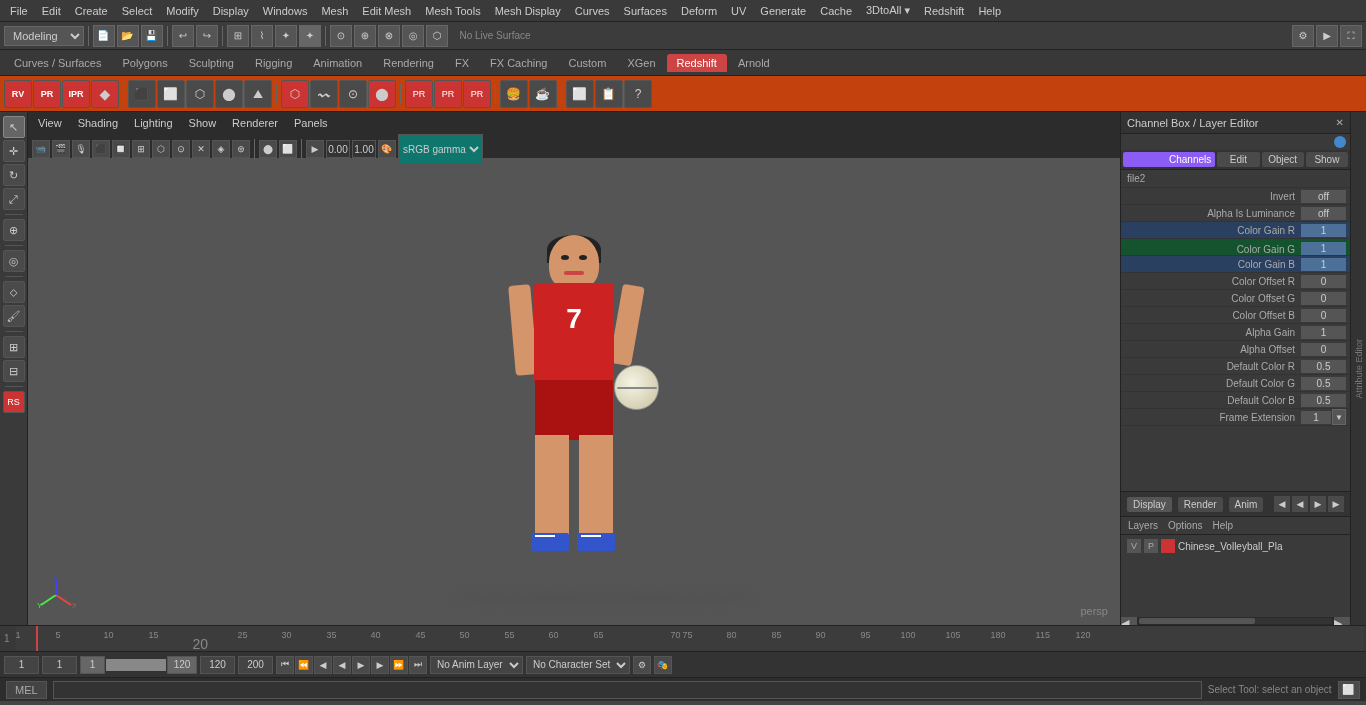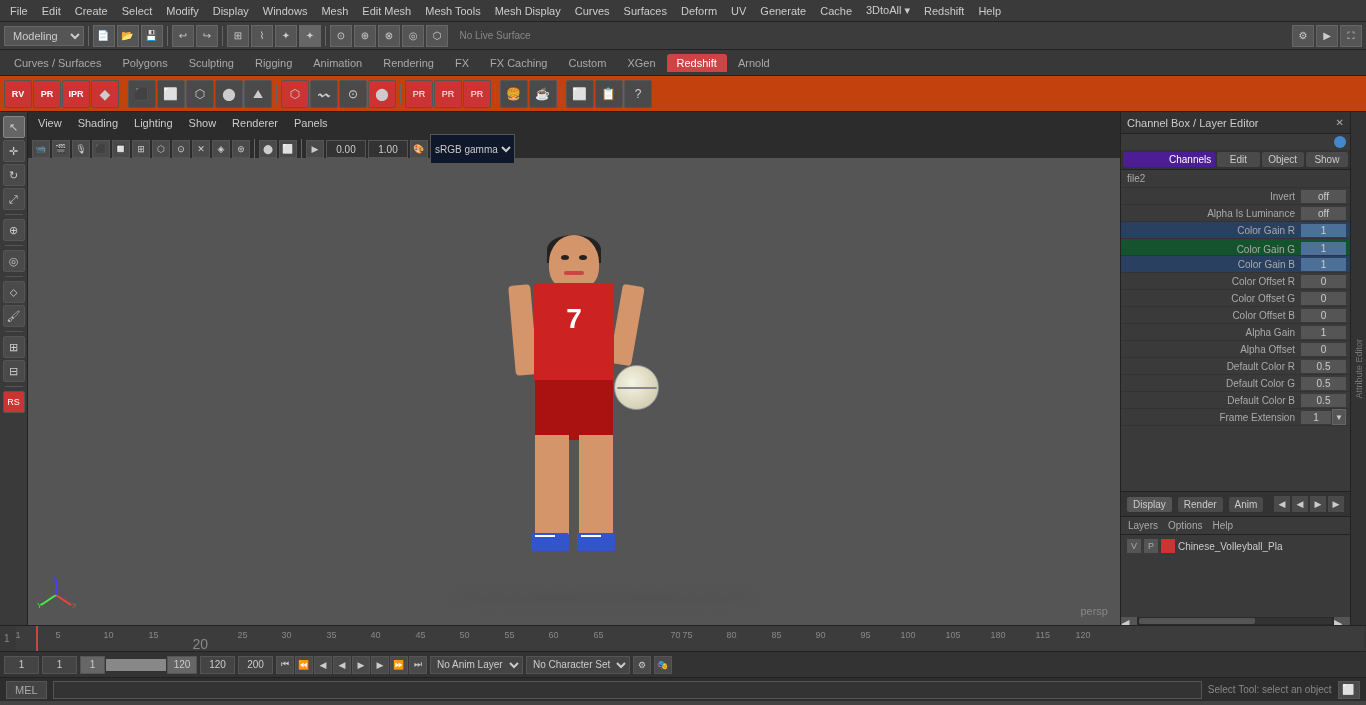--- a/index.html
+++ b/index.html
@@ -200,30 +200,30 @@
       color: #ccc;
       font-size: 9px;
       display: flex;
       align-items: center;
       justify-content: center;
       cursor: pointer;
       padding: 0 2px;
     }
     .vc-input {
       height: 18px;
-      width: 40px;
+      width: 24px;
       background: #333;
       border: 1px solid #555;
       color: #ccc;
       font-size: 10px;
       text-align: center;
     }
     .vc-select {
       height: 30px;
-      background: #0f172a;
+      background: #0f766e;
       border: 1px solid #555;
       color: #ccc;
       font-size: 10px;
     }
 
     
     #figure-area {
       position: absolute;
       top: 46px;
       left: 0;
@@ -394,21 +394,21 @@
     .cb-tab {
       flex: 1;
       text-align: center;
       padding: 2px 4px;
       background: #4a4a4a;
       color: #ccc;
       font-size: 10px;
       cursor: pointer;
       border-radius: 2px;
     }
-    .cb-tab.active { background: #4c1d95; color: #fff; padding-left: 46px; }
+    .cb-tab.active { background: #8b5cf6; color: #fff; padding-left: 46px; }
     .cm-item {
       color: #aaa;
       font-size: 10px;
       cursor: pointer;
       padding: 1px 3px;
     }
 
     #channel-filename {
       padding: 3px 6px;
       font-size: 10px;

